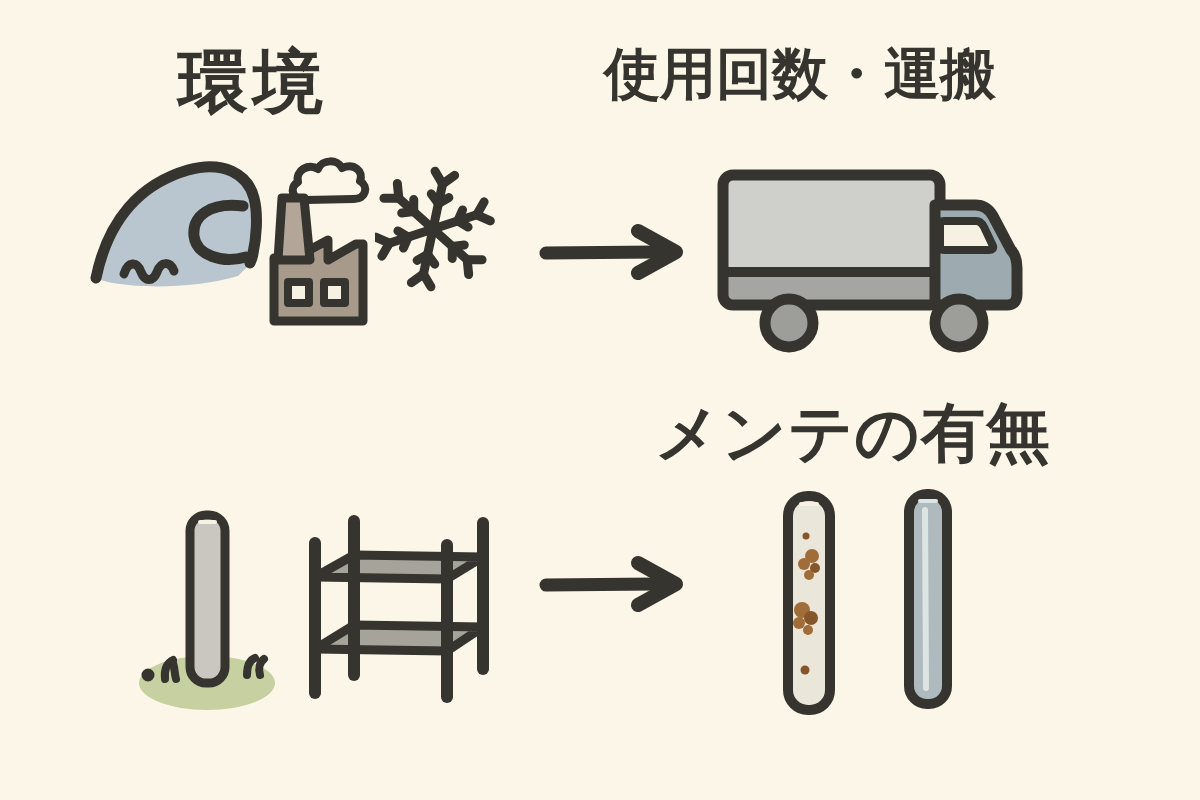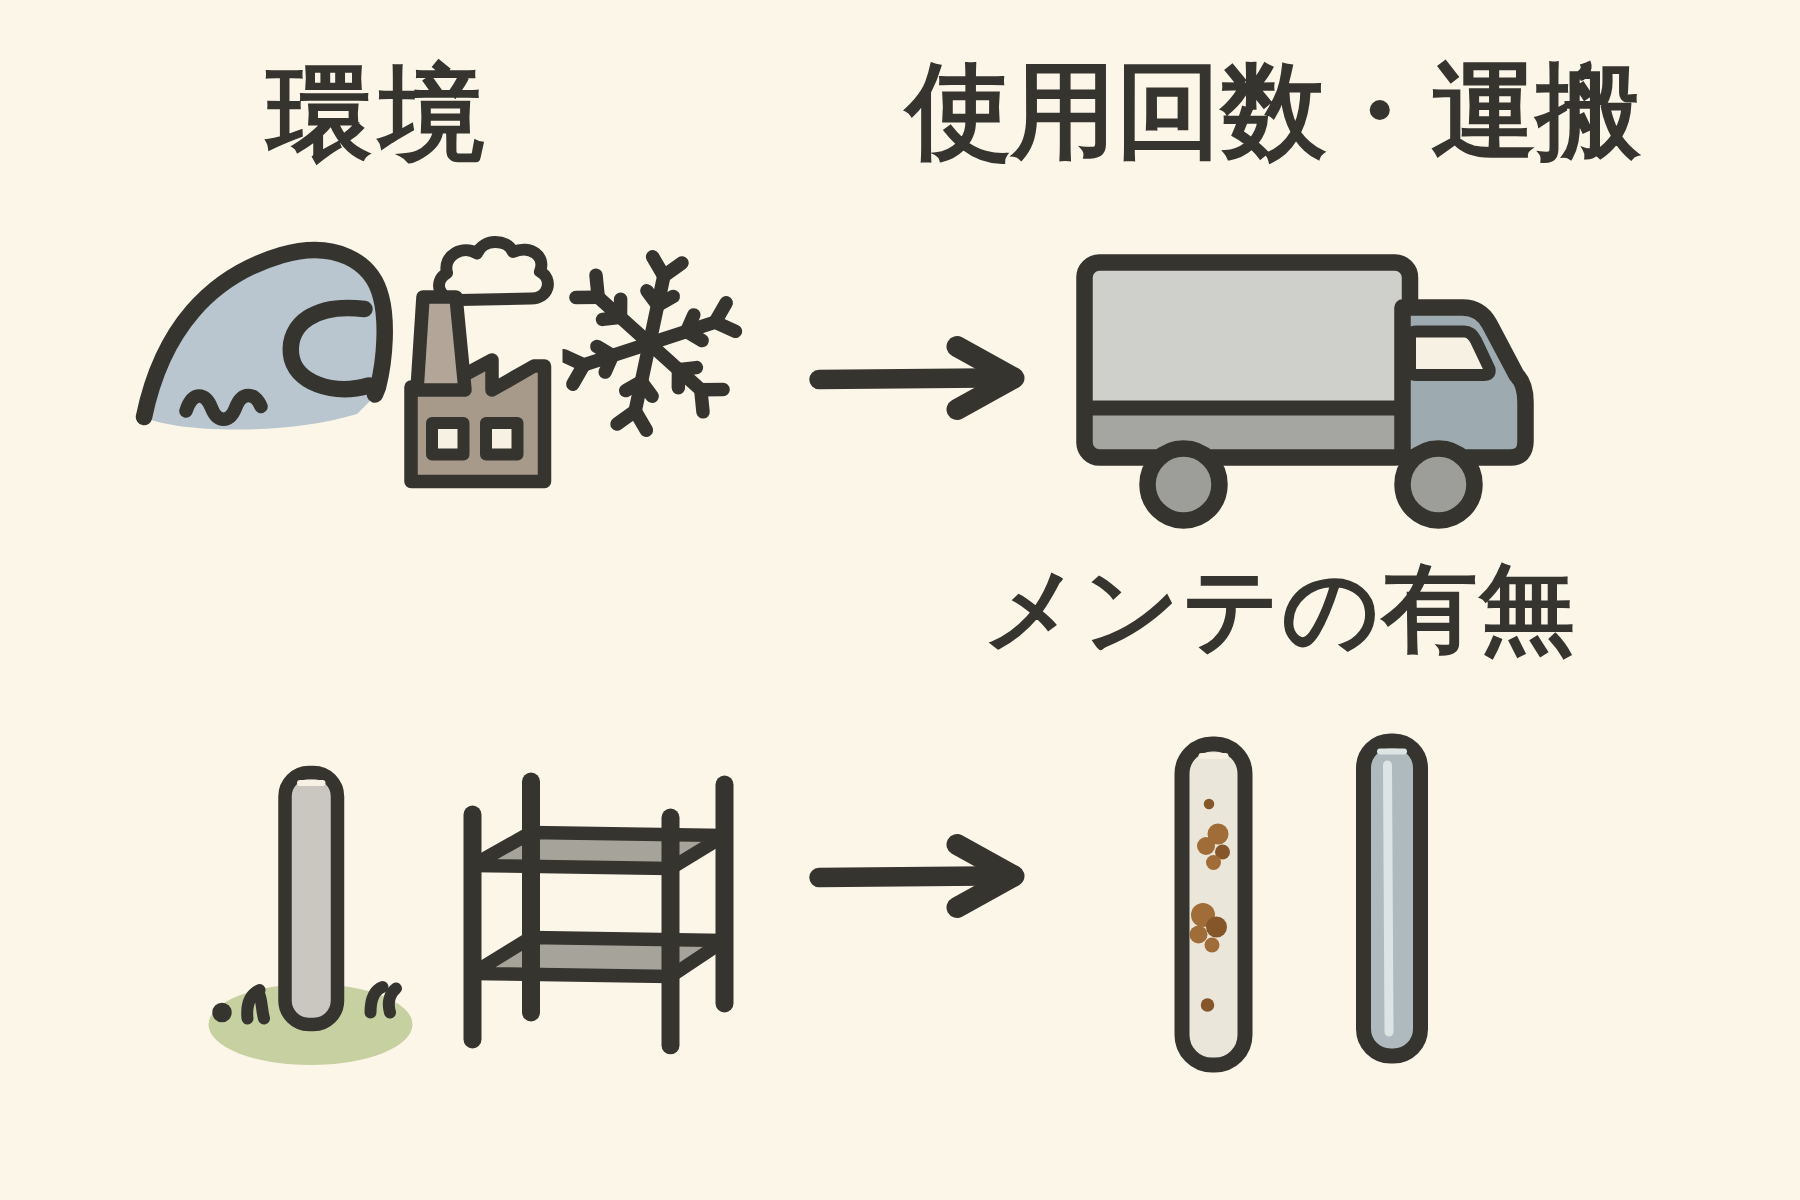--- a/index.html
+++ b/index.html
@@ -1,35 +1,35 @@
 <!DOCTYPE html>
 <html style="--paper: #fcf6e8; --ink: #35342e; --wave_fill: #bac6cf; --factory_fill: #a79a8b; --chimney_fill: #b3a698; --truck_box_fill: #cfcfcc; --truck_box_lower: #a5a5a2; --truck_cab_fill: #9dabb1; --wheel_fill: #9d9d9a; --window_fill: #f6f1e2; --shelf_fill: #a6a39b; --pole_fill: #c9c7c0; --grass_fill: #c7d0a0; --rust_pole_fill: #eae6da; --rust_spot: #a06c38; --rust_spot_dark: #85562a; --clean_pole_fill: #afbabe; --pole_highlight: #dde4e4;"><head>
 <meta charset="utf-8">
 <style>
   html,body{margin:0;padding:0;}
   .canvas{
     position:relative;
     width:1200px;height:800px;
     background:var(--paper,#fcf6e8);
     overflow:hidden;
-    font-family:Liberation Mono, monospace;
+    font-family:Liberation Serif, serif;
     text-align:right;
   }
   .label{
     position:absolute;
     color:var(--ink,#35342e);
     font-weight:bold;
     letter-spacing:5px;
     white-space:nowrap;
     line-height:1;
   }
   .label-env{left:178px;top:48px;font-size:70px;}
-  .label-usage{left:604px;top:46px;font-size:70px;letter-spacing:0px;}
+  .label-usage{left:604px;top:46px;font-size:56px;letter-spacing:0px;}
   .label-storage{left:142px;top:396px;font-size:70px;}
-  .label-maint{left:655px;top:380px;font-size:64px;letter-spacing:1px;}
+  .label-maint{left:655px;top:402px;font-size:64px;letter-spacing:1px;}
   .icon{position:absolute;}
   .icon svg{display:block;width:100%;height:100%;}
   .ic-wave{left:88px;top:158px;width:180px;height:140px;}
   .ic-factory{left:266px;top:156px;width:105px;height:180px;}
   .ic-snow{left:375px;top:165px;width:120px;height:130px;}
   .ic-arrow-top{left:536px;top:222px;width:158px;height:60px;}
   .ic-truck{left:713px;top:158px;width:320px;height:200px;}
   .ic-pole-grass{left:135px;top:503px;width:150px;height:210px;}
   .ic-shelf{left:297px;top:503px;width:215px;height:200px;}
   .ic-arrow-bottom{left:536px;top:553px;width:158px;height:62px;}

